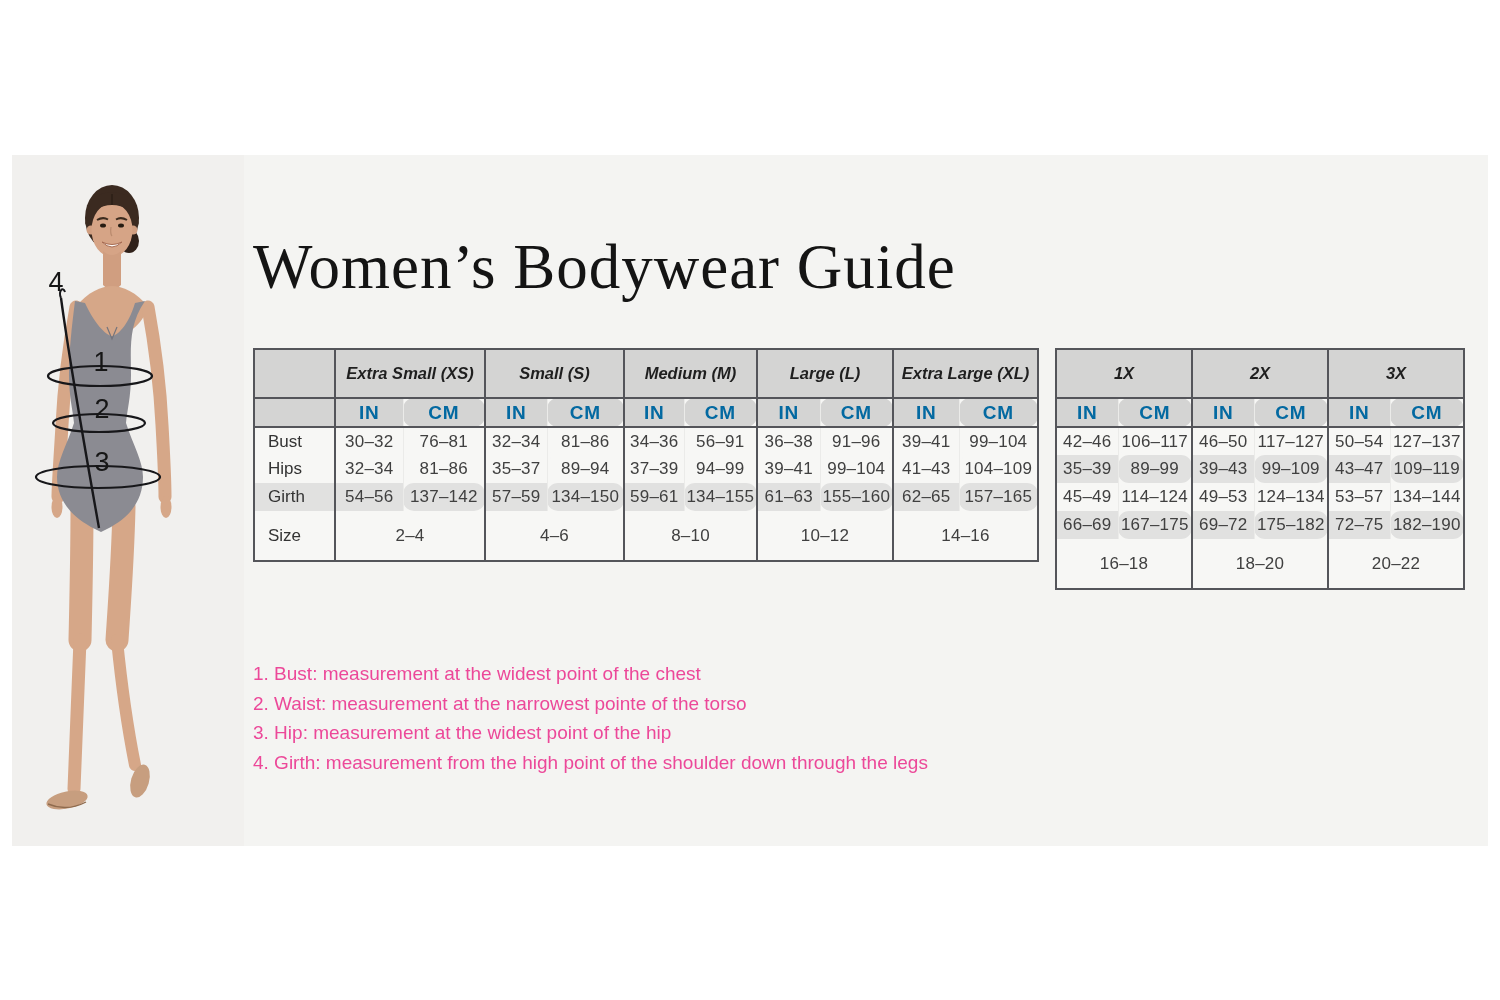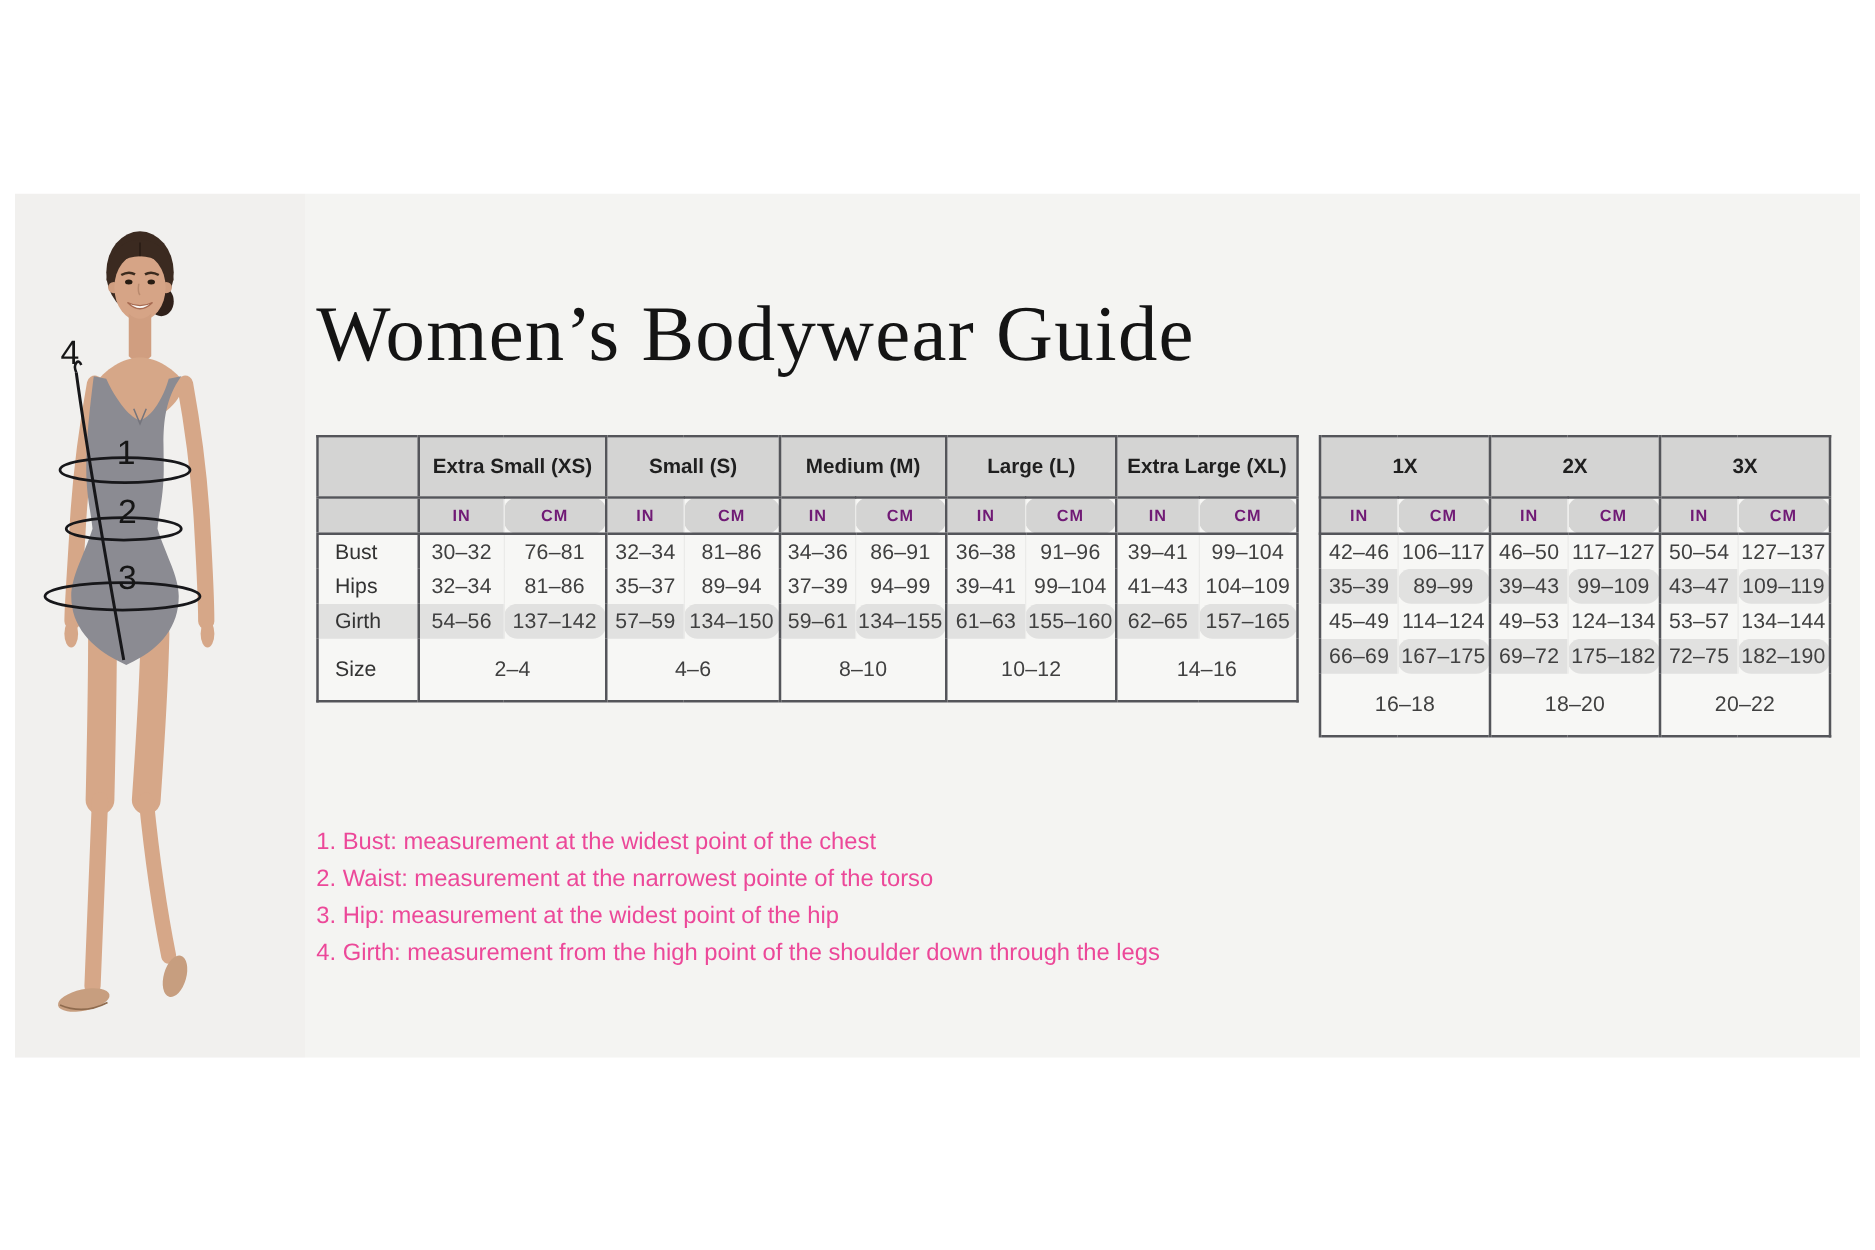--- a/index.html
+++ b/index.html
@@ -14,22 +14,22 @@
   .szt{position:absolute;top:348px;border-collapse:collapse;table-layout:fixed;
        border:2px solid #54555a;background:#f7f7f5;}
   #standard-table{left:253px;}
   #plus-table{left:1055px;}
   .szt th,.szt td{padding:0;text-align:center;vertical-align:middle;overflow:hidden;white-space:nowrap;}
   .szt thead th{background:#d4d4d3;}
   .szt thead tr:first-child{height:49px;}
   .szt thead tr:first-child th{border-bottom:2px solid #54555a;}
   .szt thead tr:last-child{height:29px;}
   .szt thead tr:last-child th{border-bottom:2px solid #54555a;}
-  .group-h{font-size:16.5px;font-weight:700;color:#1f1f1f;}
-  .unit-h{font-size:13px;font-weight:700;letter-spacing:.8px;color:#701a75;}
+  .group-h{font-size:16.5px;font-weight:700;color:#1f1f1f;font-style:italic;}
+  .unit-h{font-size:19px;font-weight:700;letter-spacing:.8px;color:#0369a1;}
   .gs{border-left:2px solid #54555a;}
   .ls{border-left:1px solid #ebebe9;border-radius:11px;}
   .szt tbody tr{height:28px;}
   .szt tr.plain td{background:#f7f7f5;}
   .szt tr.shade td{background:#e1e1e0;}
   .szt tr.size-row{height:50px;}
   .rlabel{text-align:left !important;padding-left:13px !important;font-size:17px;color:#333333;}
   .num{font-size:17px;color:#404040;letter-spacing:.2px;}
   
   .legend{position:absolute;left:253px;top:659px;font-size:19px;color:#ec4899;}
@@ -140,21 +140,21 @@
         </tr>
       </thead>
       <tbody>
         <tr class="plain">
           <td class="rlabel">Bust</td>
           <td class="num gs">30–32</td>
           <td class="num ls">76–81</td>
           <td class="num gs">32–34</td>
           <td class="num ls">81–86</td>
           <td class="num gs">34–36</td>
-          <td class="num ls">86–91</td>
+          <td class="num ls">56–91</td>
           <td class="num gs">36–38</td>
           <td class="num ls">91–96</td>
           <td class="num gs">39–41</td>
           <td class="num ls">99–104</td>
         </tr>
         <tr class="plain">
           <td class="rlabel">Hips</td>
           <td class="num gs">32–34</td>
           <td class="num ls">81–86</td>
           <td class="num gs">35–37</td>

